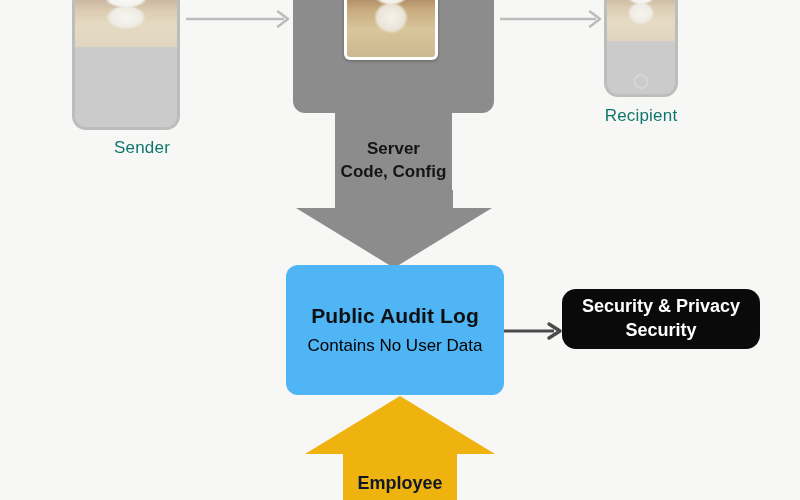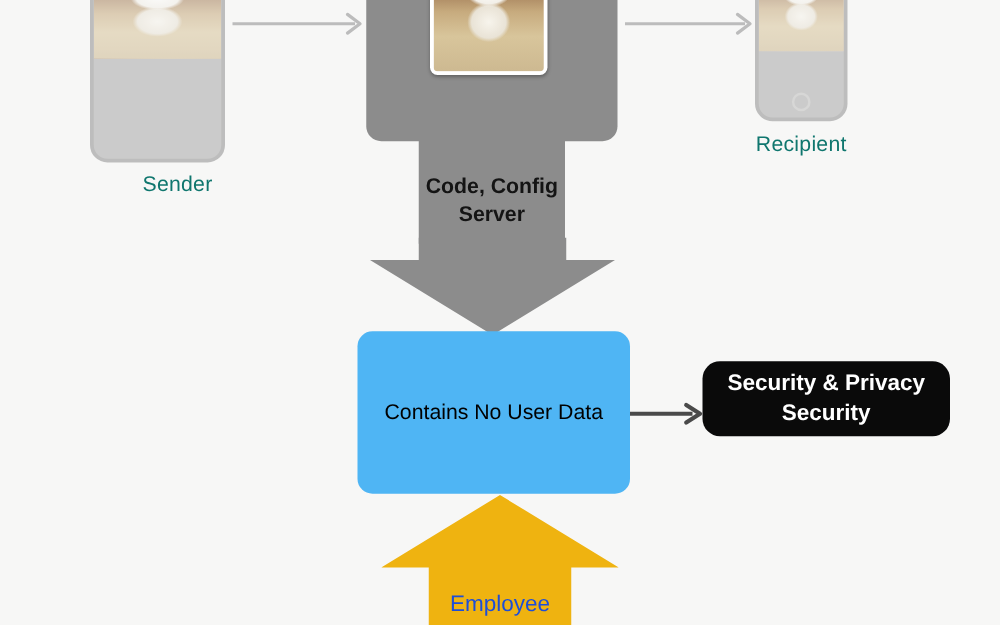--- a/index.html
+++ b/index.html
@@ -152,23 +152,23 @@
     font-weight: bold;
     line-height: 1.32;
     text-align: center;
     white-space: nowrap;
   }
 
   
   .employee-label {
     position: absolute;
     text-align: center;
-    color: #1d4ed8;
+    color: #0f172a;
     font-size: 18px;
-    font-weight: normal;
+    font-weight: bold;
     white-space: nowrap;
   }
 </style>
 </head>
 <body>
 
 <div id="canvas">
 
   <div class="phone" style="left:72px; top:-18px; width:108px; height:148px;">
     <div class="phone-screen" style="height:62px; top:0;">
@@ -187,22 +187,22 @@
   </div>
 
   <div class="server-head" style="left:293px; top:-26px; width:201px; height:139px;"></div>
   <div class="server-shaft" style="left:335px; top:110px; width:117px; height:85px;"></div>
 
   <div class="dog-frame" style="left:344px; top:-28px; width:94px; height:88px;">
     <div class="dogpic"></div>
   </div>
 
   <div class="server-label" style="left:293px; top:138px; width:201px;">
+    <div>Server</div>
     <div>Code, Config</div>
-    <div>Server</div>
   </div>
 
   <div class="connector" style="left:500px; top:9px; width:108px; height:20px;">
     <svg width="108" height="20" viewBox="0 0 108 20">
       <g>
         <line x1="0" y1="10" x2="96" y2="10" stroke="#bcbcbc" stroke-width="2.4"></line>
         <polyline points="90,2.5 100,10 90,17.5" fill="none" stroke="#bcbcbc" stroke-width="2.6" stroke-linecap="round" stroke-linejoin="round"></polyline>
       </g>
     </svg>
   </div>
@@ -215,20 +215,21 @@
   </div>
   <div class="caption" style="left:586px; top:106px; width:110px;">Recipient</div>
 
   <div class="block-arrow" style="left:296px; top:190px; width:196px; height:78px;">
     <svg width="196" height="78" viewBox="0 0 196 78">
       <polygon points="39,0 157,0 157,18 196,18 98,78 0,18 39,18" fill="#8c8c8c"></polygon>
     </svg>
   </div>
 
   <div class="box box-audit" style="left:286px; top:265px; width:218px; height:130px;">
+    <div class="audit-title">Public Audit Log</div>
     <div class="audit-sub">Contains No User Data</div>
   </div>
 
   <div class="connector" style="left:504px; top:321px; width:62px; height:20px;">
     <svg width="62" height="20" viewBox="0 0 62 20">
       <g>
         <line x1="0" y1="10" x2="50" y2="10" stroke="#4a4a4a" stroke-width="3.2"></line>
         <polyline points="45,3 56,10 45,17" fill="none" stroke="#4a4a4a" stroke-width="3.4" stroke-linecap="round" stroke-linejoin="round"></polyline>
       </g>
     </svg>

